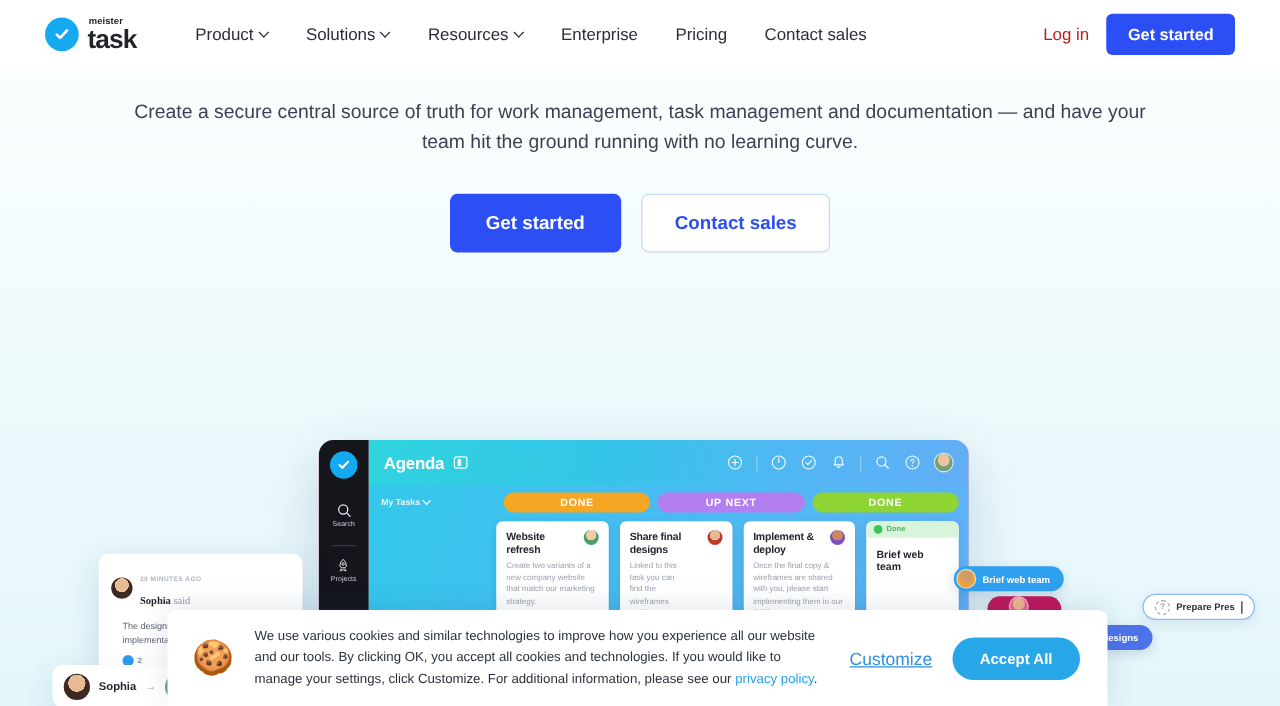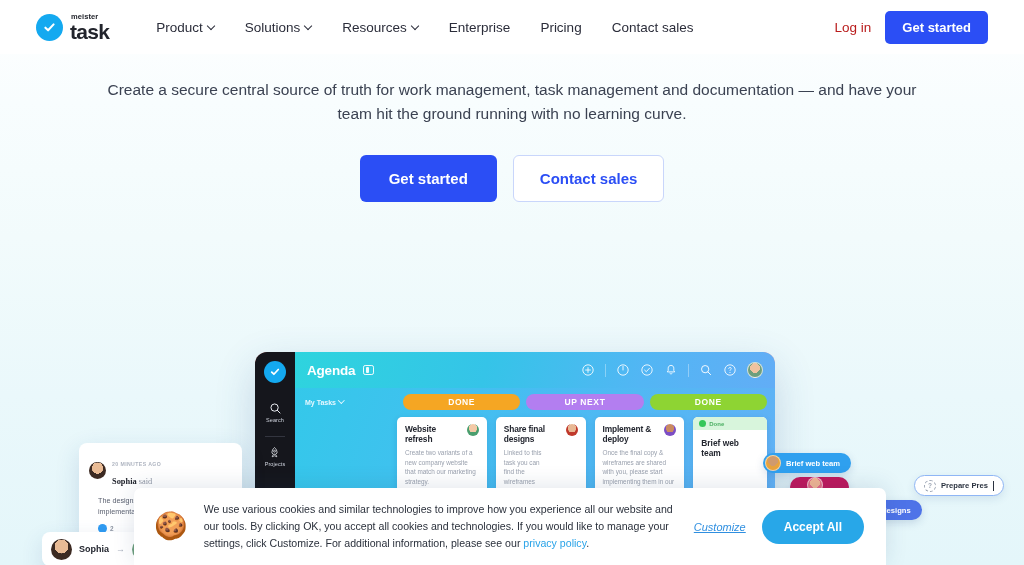--- a/index.html
+++ b/index.html
@@ -235,22 +235,22 @@
     position: absolute; left: 134px; top: 488px; width: 752px; height: 77px;
     background: #fff; border-radius: 7px 7px 0 0;
     box-shadow: 0 -2px 22px rgba(30,60,110,.13);
     display: flex; align-items: center; gap: 16px;
     padding: 0 22px 0 20px; z-index: 90;
   }
   .cookie-ic { font-size: 27px; flex: none; line-height: 1; }
   .cookie-text { font-size: 10.6px; line-height: 1.58; color: #2b313c; flex: 1; }
   .cookie-text a { color: #29a3e8; text-decoration: none; }
   .cookie-customize {
-    font-size: 11px; color: #2f8fe0; text-decoration: underline;
-    cursor: pointer; flex: none; font-style: italic;
+    font-size: 14px; color: #2f8fe0; text-decoration: underline;
+    cursor: pointer; flex: none;
   }
   .cookie-accept {
     background: #28a7e8; color: #fff; border: none; border-radius: 17px;
     font-size: 12px; font-weight: 700; padding: 10px 22px; cursor: pointer;
     font-family: inherit; flex: none;
   }
 </style>
 </head>
 <body>
 

